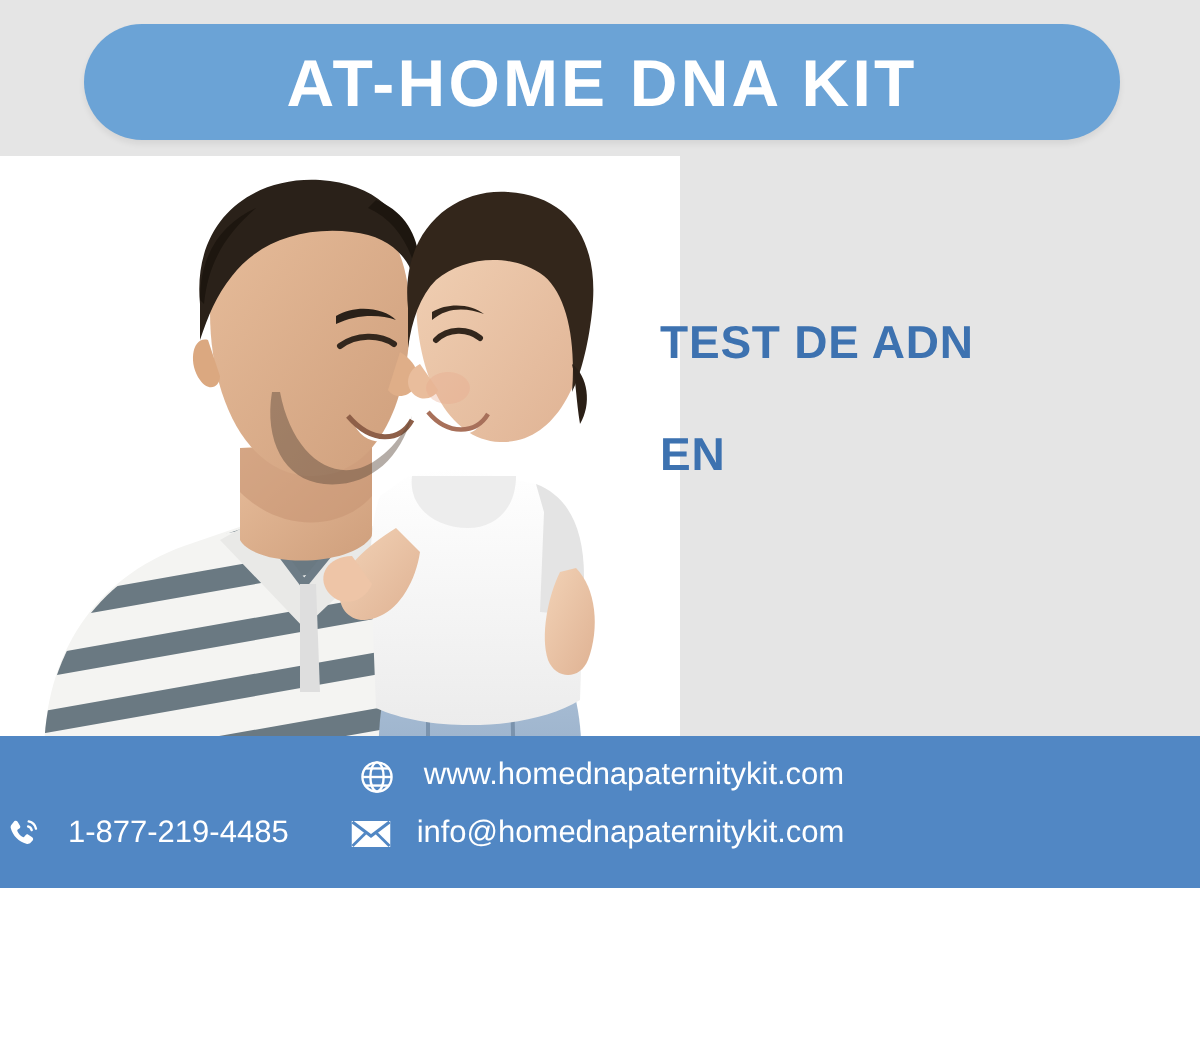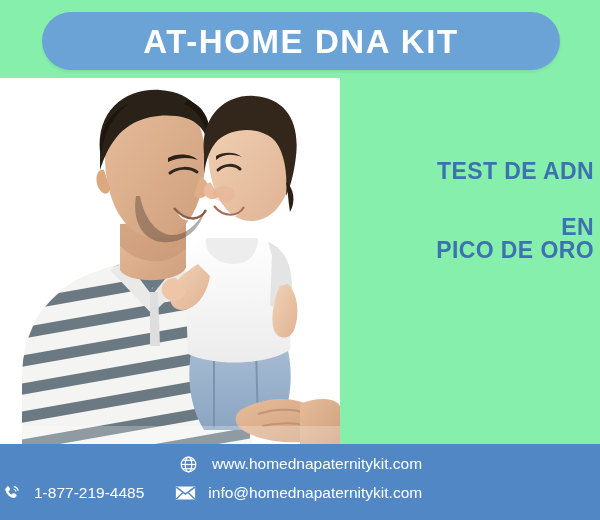--- a/index.html
+++ b/index.html
@@ -4,22 +4,22 @@
 <style>
   * { margin:0; padding:0; box-sizing:border-box; }
   html, body {
     width:600px; height:520px;
     font-family:"Liberation Sans", sans-serif;
     background:#ffffff;
     overflow:hidden;
   }
   #card {
     position:relative;
-    width:600px; height:520px;
-    background:#86efac;
+    width:600px; height:444px;
+    background:#e5e5e5;
   }
 
   
   #header-badge {
     position:absolute;
     left:42px; top:12px;
     width:518px; height:58px;
     background:#6ba3d6;
     border-radius:29px;
     display:flex; align-items:center; justify-content:center;
@@ -41,21 +41,21 @@
     width:340px; height:366px;
     overflow:hidden;
   }
   #photo svg { display:block; }
 
   
   #headline-block {
     position:absolute;
     left:330px; top:160px;
     width:264px;
-    text-align:right;
+    text-align:left;
   }
   .headline-line {
     color:#3d72b0;
     font-weight:bold;
     font-size:23px;
     letter-spacing:0.4px;
     line-height:1;
     white-space:nowrap;
   }
   #headline-line-1 { margin-bottom:33px; }
@@ -228,21 +228,20 @@
         <path d="M300 326 C318 318 336 320 340 328 L340 366 L300 366 Z" fill="url(#skinA)"></path>
 
         <rect x="0" y="348" width="340" height="18" fill="#ffffff" opacity="0.25"></rect>
       </g>
     </svg>
   </div>
 
   <div id="headline-block">
     <div id="headline-line-1" class="headline-line">TEST DE ADN</div>
     <div id="headline-line-2" class="headline-line">EN</div>
-    <div id="headline-line-3" class="headline-line">PICO DE ORO</div>
   </div>
 
   <div id="footer">
 
     <div id="footer-row-website">
       <div class="footer-item">
         <span class="footer-icon">
           <svg width="19" height="19" viewBox="0 0 24 24" fill="none" stroke="#ffffff" stroke-width="1.5">
             <circle cx="12" cy="12" r="9.2"></circle>
             <ellipse cx="12" cy="12" rx="4.2" ry="9.2"></ellipse>

